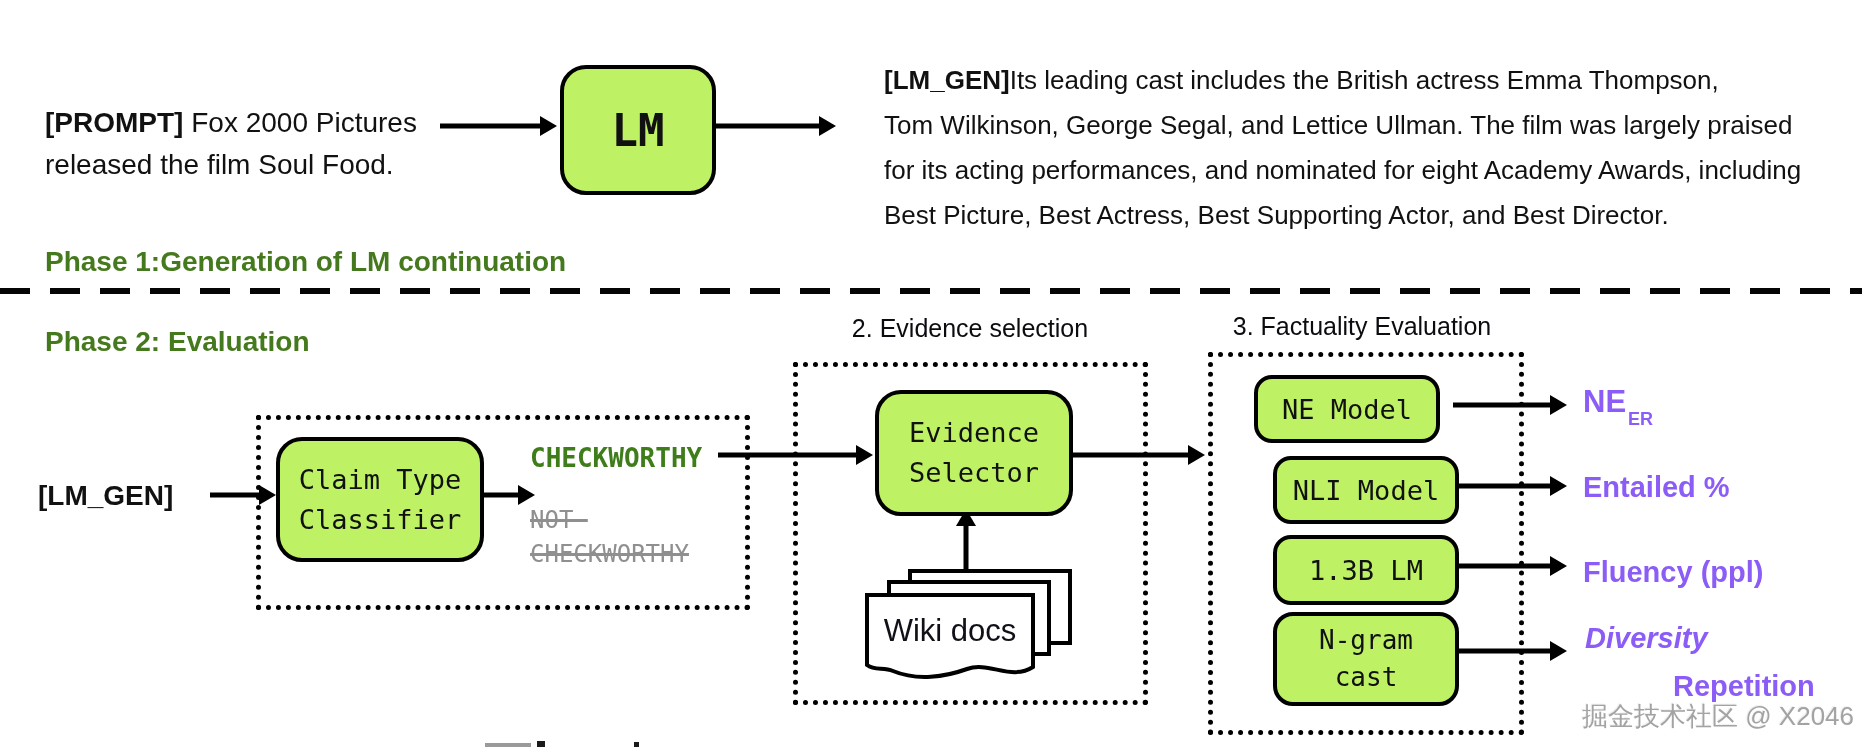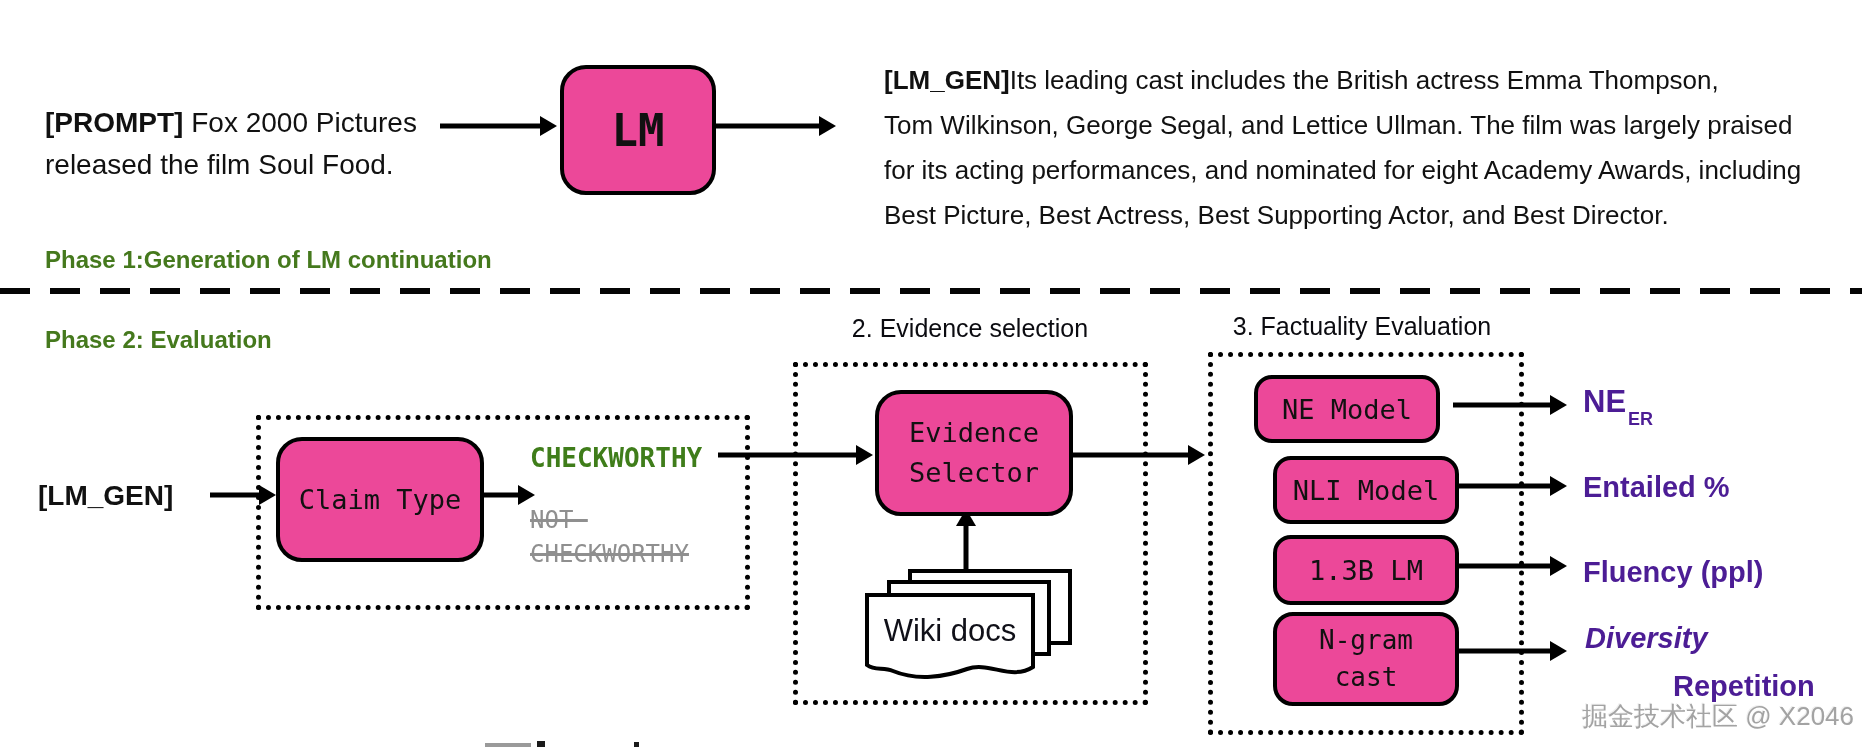--- a/index.html
+++ b/index.html
@@ -8,45 +8,45 @@
   .abs{position:absolute;}
 
   
   .bold{font-weight:bold;}
   .italic{margin-left:44px;}
   .mono{font-family:"DejaVu Sans Mono",monospace;}
   .center{text-align:left;}
   .strike{text-decoration:line-through;text-decoration-thickness:2.5px;}
 
   
-  .roundbox{position:absolute;background:#ec4899;border:4px solid #000;border-radius:26px;
+  .roundbox{position:absolute;background:#bef264;border:4px solid #000;border-radius:26px;
             display:flex;flex-direction:column;align-items:center;justify-content:center;
             font-family:"DejaVu Sans Mono",monospace;text-align:center;z-index:3;}
 
   
   .dotbox{position:absolute;border:5px dotted #000;z-index:1;background:transparent;}
 
   
   .arrow-r{position:absolute;height:22px;z-index:2;}
   .arrow-r .shaft{position:absolute;left:0;right:15px;top:50%;transform:translateY(-50%);height:5px;background:#000;}
   .arrow-r .head{position:absolute;right:0;top:50%;transform:translateY(-50%);width:0;height:0;
                  border-top:10px solid transparent;border-bottom:10px solid transparent;border-left:17px solid #000;}
   
   .arrow-u{position:absolute;width:22px;z-index:2;}
   .arrow-u .shaft{position:absolute;top:14px;bottom:0;left:50%;transform:translateX(-50%);width:5px;background:#000;}
   .arrow-u .head{position:absolute;top:0;left:50%;transform:translateX(-50%);width:0;height:0;
                  border-left:10px solid transparent;border-right:10px solid transparent;border-bottom:17px solid #000;}
 
   .sec-title{position:absolute;font-weight:normal;font-size:25px;color:#0b0b10;text-align:center;z-index:2;}
-  .phase-label{position:absolute;font-weight:bold;font-size:24px;color:#45791d;z-index:2;}
+  .phase-label{position:absolute;font-weight:bold;font-size:28px;color:#45791d;z-index:2;}
 
   .divider{position:absolute;left:0;top:288px;width:1862px;height:6px;z-index:2;
            background:repeating-linear-gradient(90deg,#050505 0 30px,transparent 30px 50px);}
 
-  .out-label{position:absolute;font-weight:bold;font-size:29px;color:#4c1d95;z-index:2;white-space:nowrap;}
+  .out-label{position:absolute;font-weight:bold;font-size:29px;color:#8b5cf6;z-index:2;white-space:nowrap;}
 
   .watermark{position:absolute;left:1582px;top:699px;font-size:26px;color:#a3a3a3;z-index:4;white-space:nowrap;
              text-shadow:2px 2px 0 #ffffff,-1px -1px 0 #f0f0f0;}
 
   .frag{position:absolute;z-index:1;}
 </style>
 </head>
 <body>
 
 <div class="canvas">
@@ -88,20 +88,21 @@
 
   <div class="abs bold" style="left:38px;top:480px;font-size:28px;white-space:nowrap;">[LM_GEN]</div>
 
   <div class="arrow-r" style="left:210px;top:484px;width:66px;">
     <div class="shaft"></div>
       <div class="head"></div>
   </div>
 
   <div class="roundbox" style="left:276px;top:437px;width:200px;height:117px;font-size:27px;line-height:40px;">
     <div>Claim Type</div>
+    <div>Classifier</div>
   </div>
 
   <div class="arrow-r" style="left:479px;top:484px;width:56px;">
     <div class="shaft"></div>
       <div class="head"></div>
   </div>
 
   <div class="abs mono bold center" style="left:530px;top:443px;width:188px;font-size:26px;color:#3f7d1a;z-index:2;">CHECKWORTHY</div>
 
   <div class="arrow-r" style="left:718px;top:444px;width:155px;">

